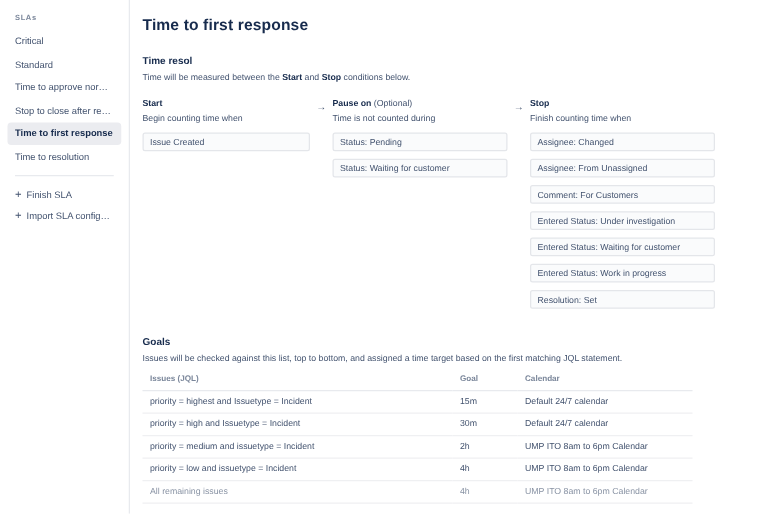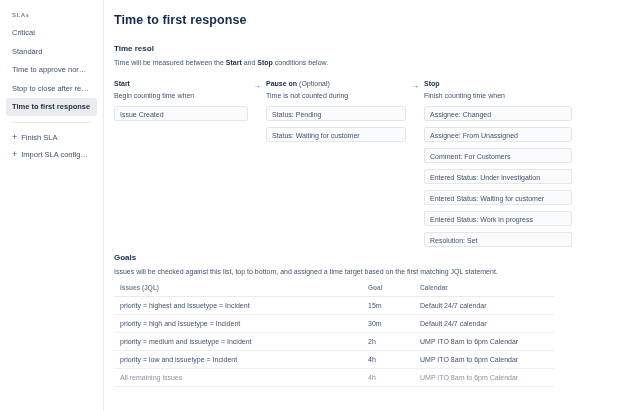--- a/index.html
+++ b/index.html
@@ -160,20 +160,21 @@
     line-height: 1.25;
     height: 15px;
     white-space: nowrap;
     overflow: hidden;
     text-overflow: ellipsis;
     font-family: "Liberation Sans", sans-serif;
   }
 
   
   .goals {
+    margin-top: 16px;
   }
   .goals-table {
     width: 100%;
     max-width: 440px;
     border-collapse: collapse;
     margin-top: 8px;
   }
   .goals-table th {
     text-align: left;
     font-size: 6.5px;
@@ -201,20 +202,21 @@
 <div class="app">
 
   <nav class="sidebar">
     <div class="sidebar-heading">SLAs</div>
 
     <div class="sidebar-item">Critical</div>
     <div class="sidebar-item">Standard</div>
     <div class="sidebar-item">Time to approve normal ...</div>
     <div class="sidebar-item">Stop to close after resol...</div>
     <div class="sidebar-item active">Time to first response</div>
+    <div class="sidebar-item">Time to resolution</div>
 
     <div class="sidebar-divider"></div>
 
     <div class="sidebar-action">
       <span class="plus-icon">+</span>
       <span class="label">Finish SLA</span>
     </div>
     <div class="sidebar-action">
       <span class="plus-icon">+</span>
       <span class="label">Import SLA configura...</span>

